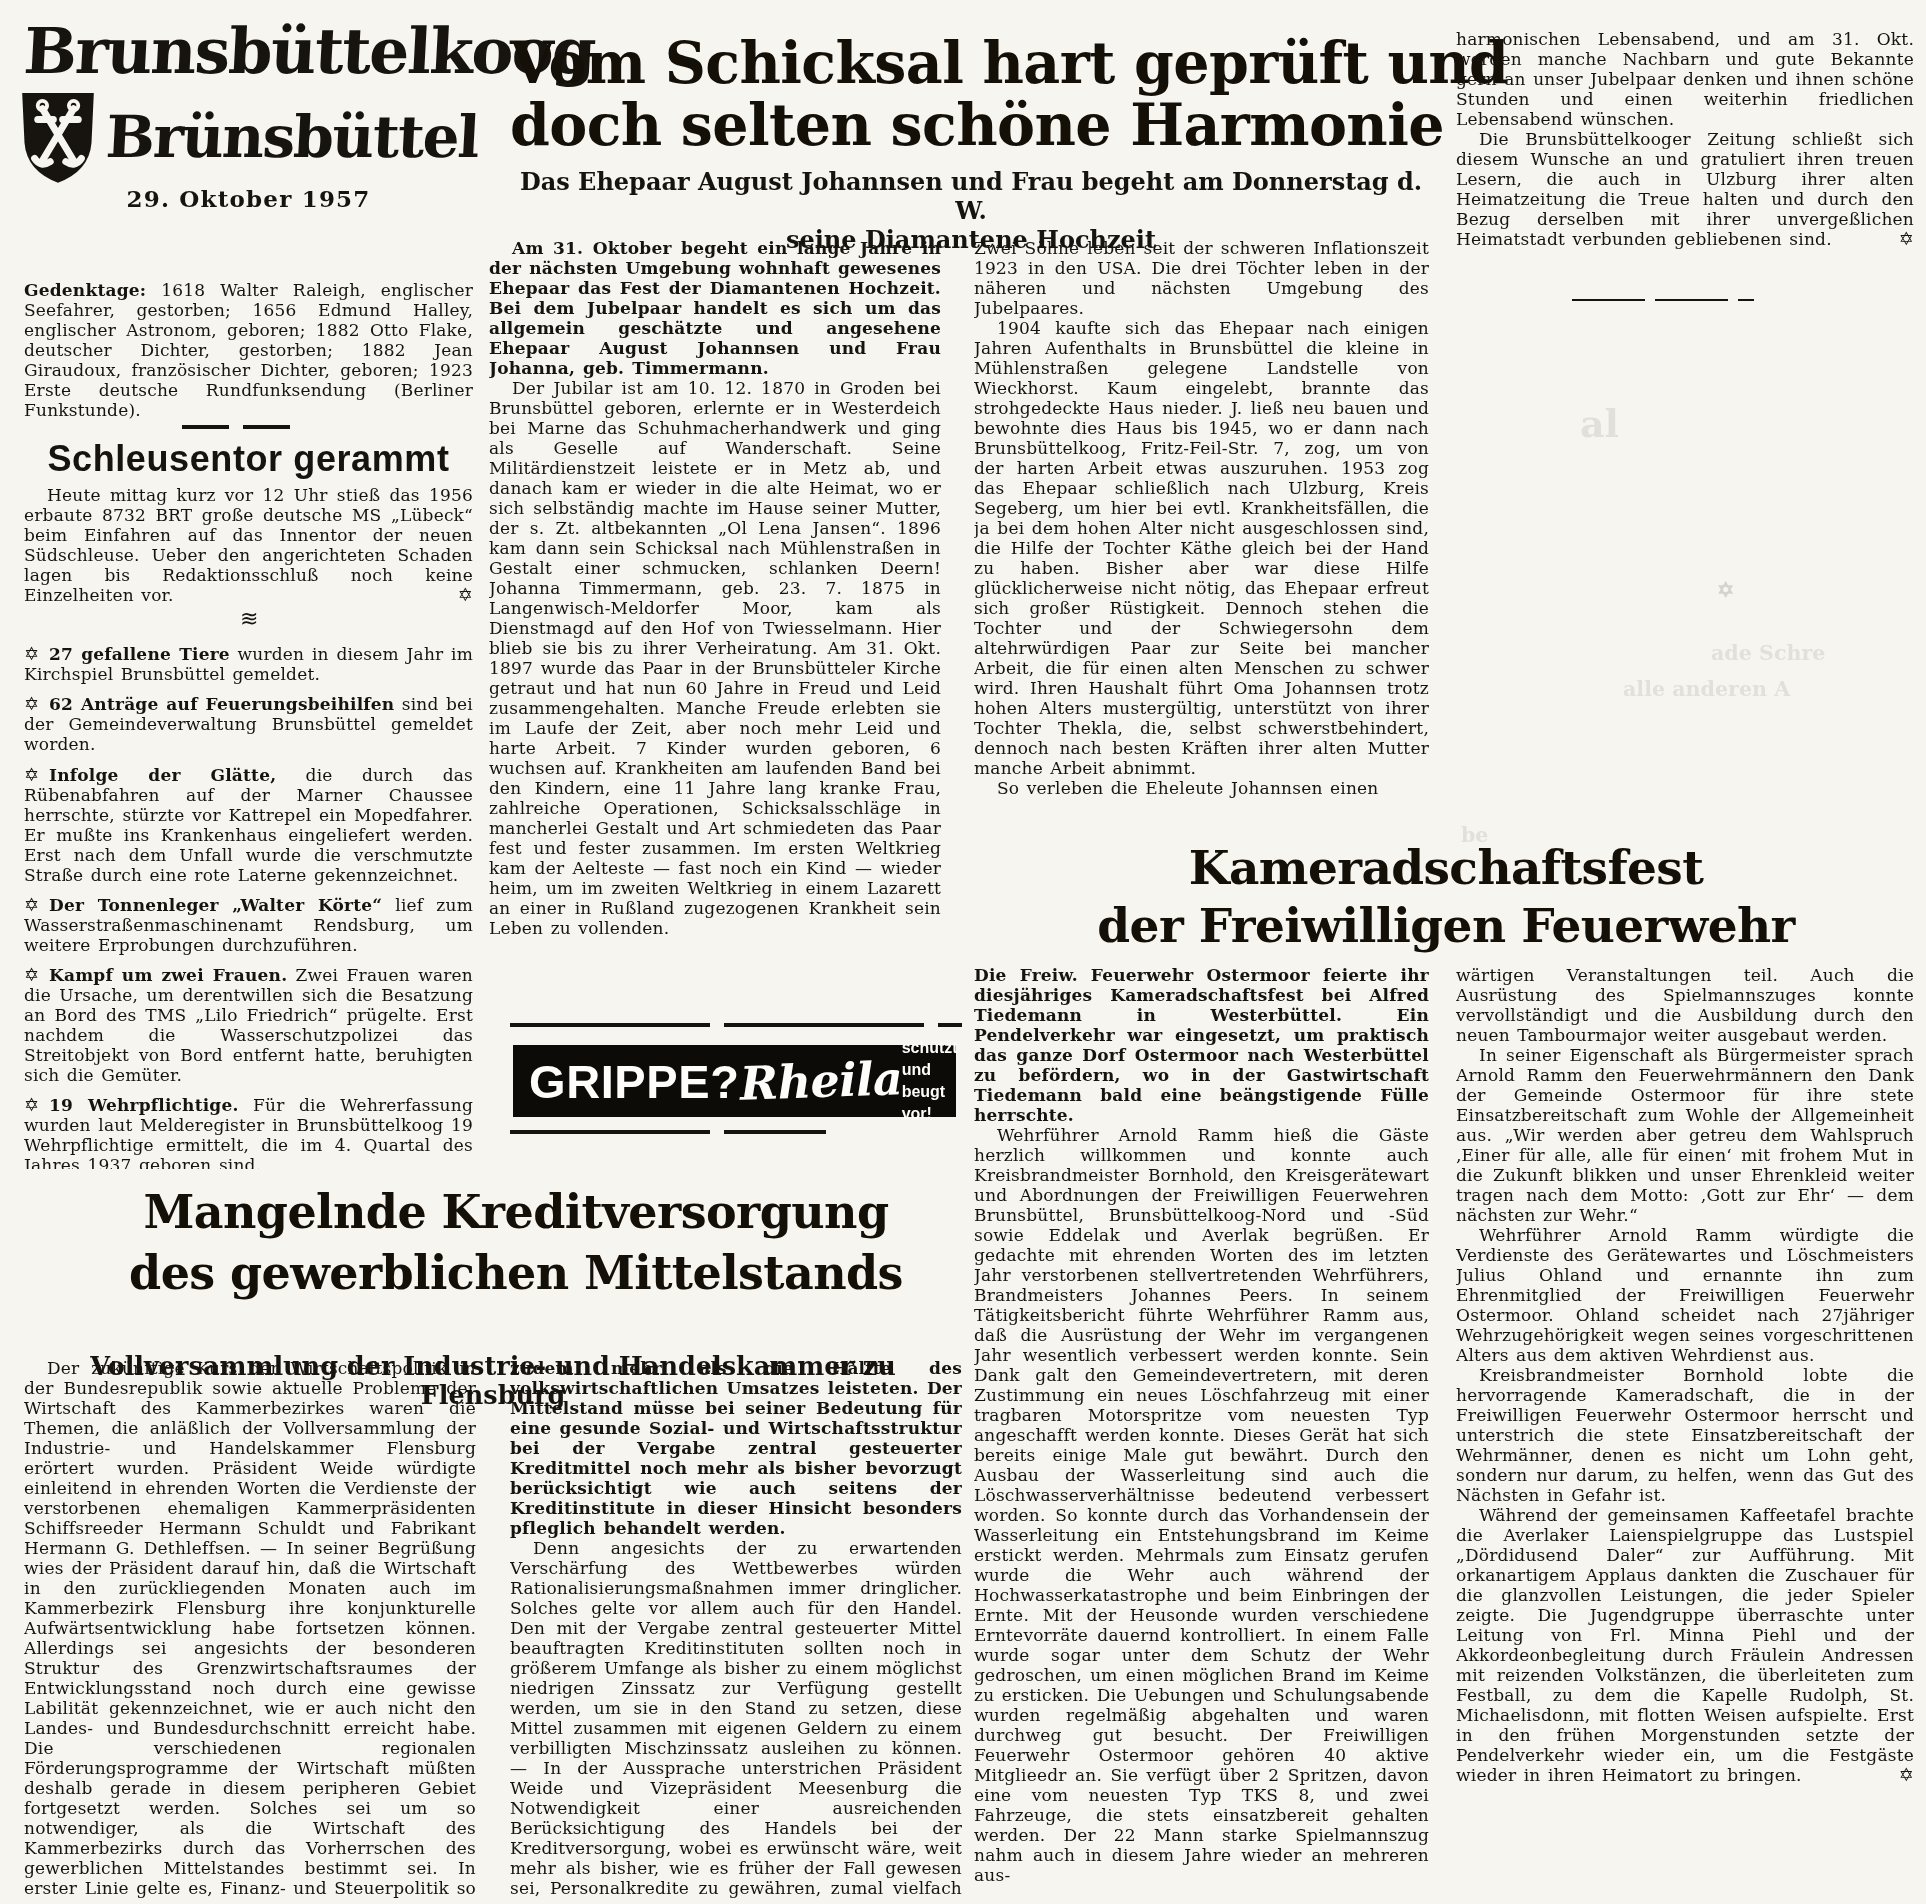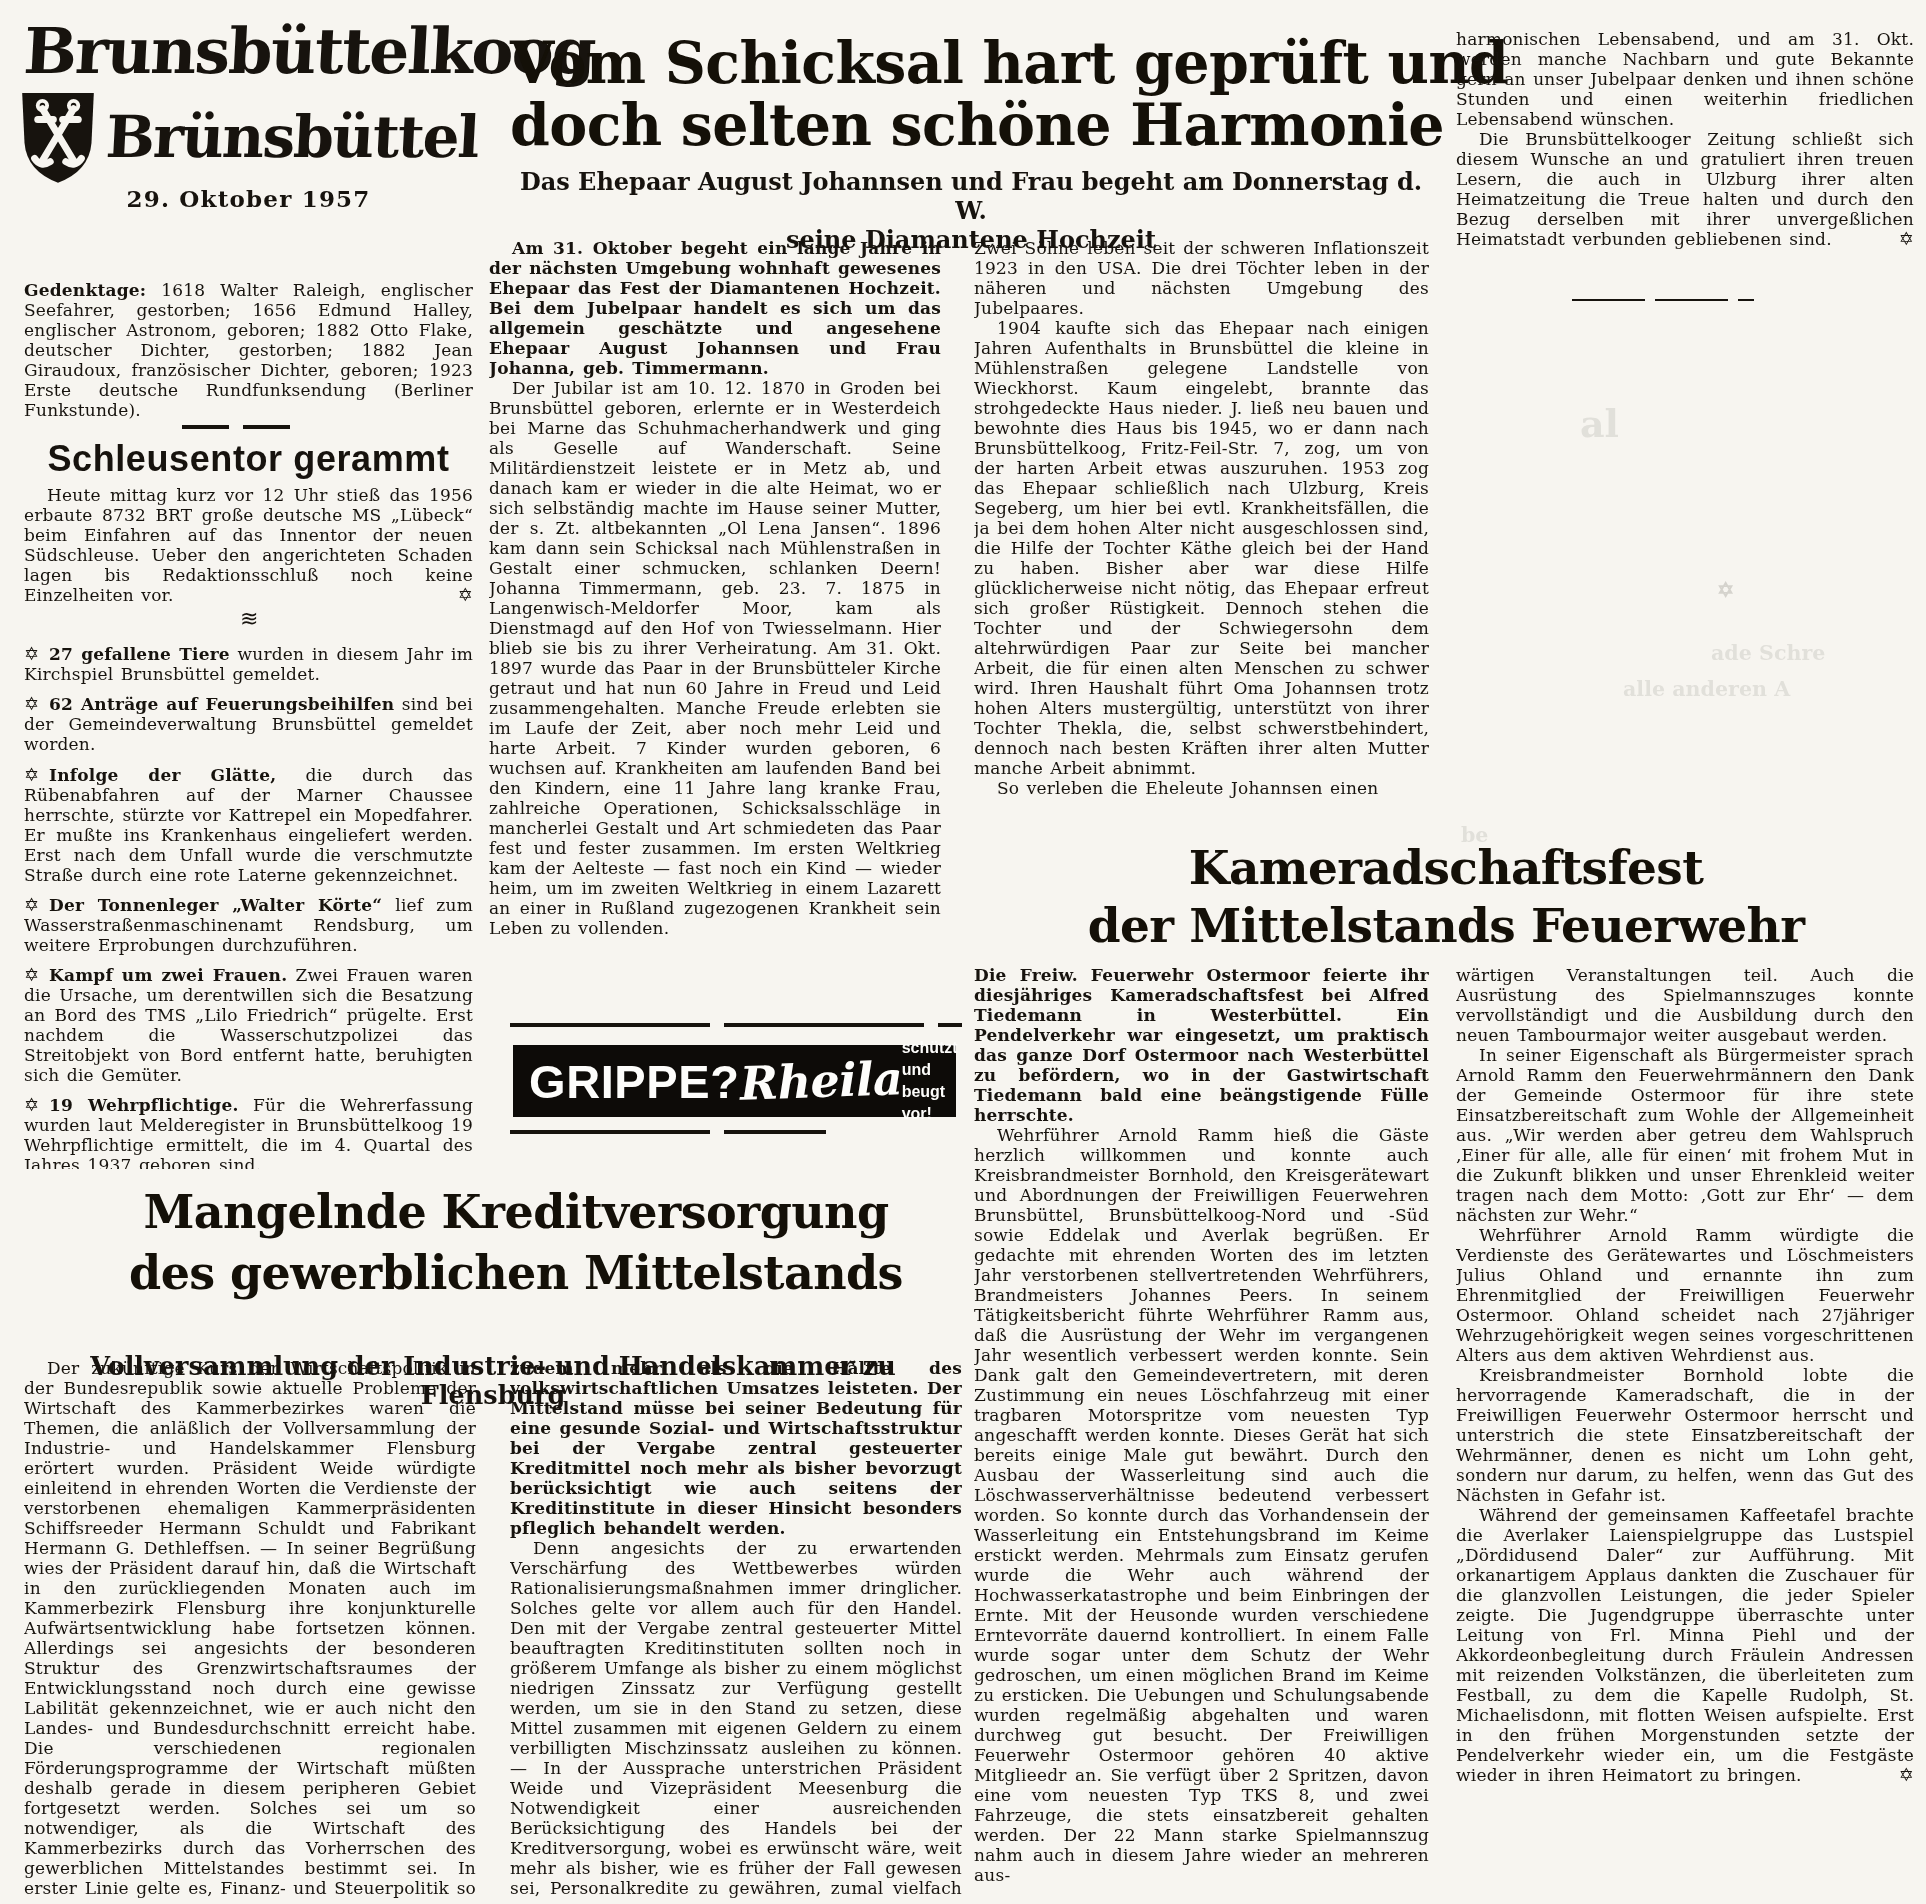--- a/index.html
+++ b/index.html
@@ -163,21 +163,21 @@
 <div class="abs" style="left:1456px;top:316px;width:461px;height:631px;overflow:hidden;">
   <span class="ghost abs" style="left:124px;top:85px;font-size:38px;">al</span>
   <span class="ghost abs" style="left:255px;top:325px;font-size:20.6px;">ade  Schre</span>
   <span class="ghost abs" style="left:167px;top:361px;font-size:20.6px;">alle anderen  A</span>
   <span class="ghost abs" style="left:4.9px;top:507px;font-size:20.6px;">be</span>
   <span class="ghost abs" style="left:261px;top:262px;font-size:20.6px;color:rgba(40,35,25,.16);">✡</span>
 </div>
 
 <div class="abs head-serif big-center" style="left:974px;top:839px;width:944px;">
   <div>Kameradschaftsfest</div>
-  <div>der Mittelstands Feuerwehr</div>
+  <div>der Freiwilligen Feuerwehr</div>
 </div>
 
 <div class="col" style="left:974px;top:965px;width:455px;height:939px;">
   <p class="para noindent bold">Die Freiw. Feuerwehr Ostermoor feierte ihr diesjähriges Kameradschaftsfest bei Alfred Tiedemann in Westerbüttel. Ein Pendelverkehr war eingesetzt, um praktisch das ganze Dorf Ostermoor nach Westerbüttel zu befördern, wo in der Gastwirtschaft Tiedemann bald eine beängstigende Fülle herrschte.</p>
   <p class="para">Wehrführer Arnold Ramm hieß die Gäste herzlich willkommen und konnte auch Kreisbrandmeister Bornhold, den Kreisgerätewart und Abordnungen der Freiwilligen Feuerwehren Brunsbüttel, Brunsbüttelkoog-Nord und -Süd sowie Eddelak und Averlak begrüßen. Er gedachte mit ehrenden Worten des im letzten Jahr verstorbenen stellvertretenden Wehrführers, Brandmeisters Johannes Peers. In seinem Tätigkeitsbericht führte Wehrführer Ramm aus, daß die Ausrüstung der Wehr im vergangenen Jahr wesentlich verbessert werden konnte. Sein Dank galt den Gemeindevertretern, mit deren Zustimmung ein neues Löschfahrzeug mit einer tragbaren Motorspritze vom neuesten Typ angeschafft werden konnte. Dieses Gerät hat sich bereits einige Male gut bewährt. Durch den Ausbau der Wasserleitung sind auch die Löschwasserverhältnisse bedeutend verbessert worden. So konnte durch das Vorhandensein der Wasserleitung ein Entstehungsbrand im Keime erstickt werden. Mehrmals zum Einsatz gerufen wurde die Wehr auch während der Hochwasserkatastrophe und beim Einbringen der Ernte. Mit der Heusonde wurden verschiedene Erntevorräte dauernd kontrolliert. In einem Falle wurde sogar unter dem Schutz der Wehr gedroschen, um einen möglichen Brand im Keime zu ersticken. Die Uebungen und Schulungsabende wurden regelmäßig abgehalten und waren durchweg gut besucht. Der Freiwilligen Feuerwehr Ostermoor gehören 40 aktive Mitglieedr an. Sie verfügt über 2 Spritzen, davon eine vom neuesten Typ TKS 8, und zwei Fahrzeuge, die stets einsatzbereit gehalten werden. Der 22 Mann starke Spielmannszug nahm auch in diesem Jahre wieder an mehreren aus-</p>
 </div>
 
 <div class="col" style="left:1456px;top:965px;width:458px;height:939px;">
   <p class="para noindent">wärtigen Veranstaltungen teil. Auch die Ausrüstung des Spielmannszuges konnte vervollständigt und die Ausbildung durch den neuen Tambourmajor weiter ausgebaut werden.</p>
   <p class="para">In seiner Eigenschaft als Bürgermeister sprach Arnold Ramm den Feuerwehrmännern den Dank der Gemeinde Ostermoor für ihre stete Einsatzbereitschaft zum Wohle der Allgemeinheit aus. „Wir werden aber getreu dem Wahlspruch ‚Einer für alle, alle für einen‘ mit frohem Mut in die Zukunft blikken und unser Ehrenkleid weiter tragen nach dem Motto: ‚Gott zur Ehr‘ — dem nächsten zur Wehr.“</p>

